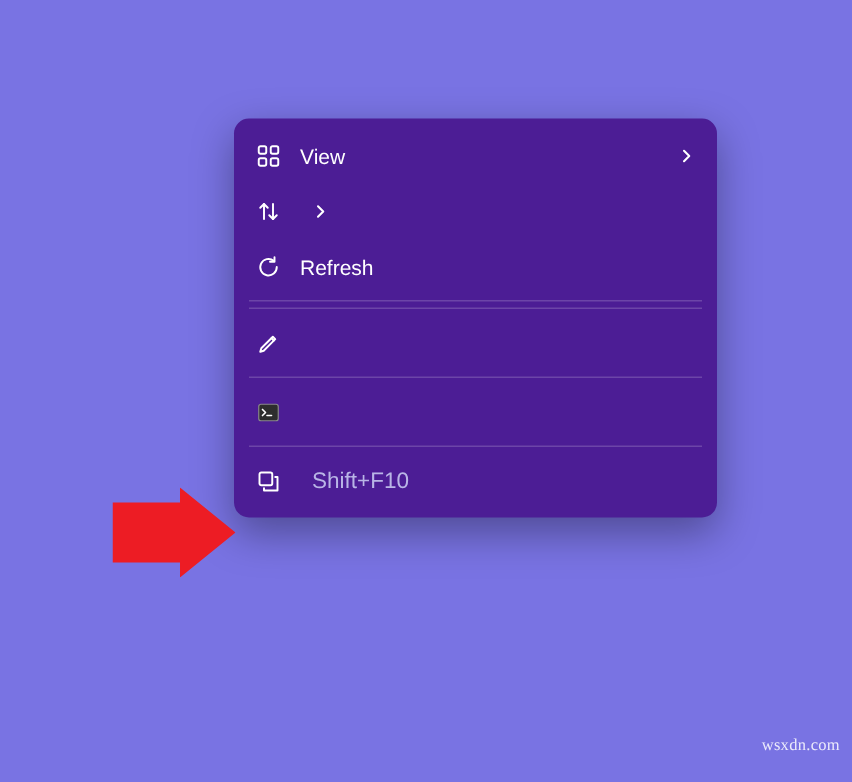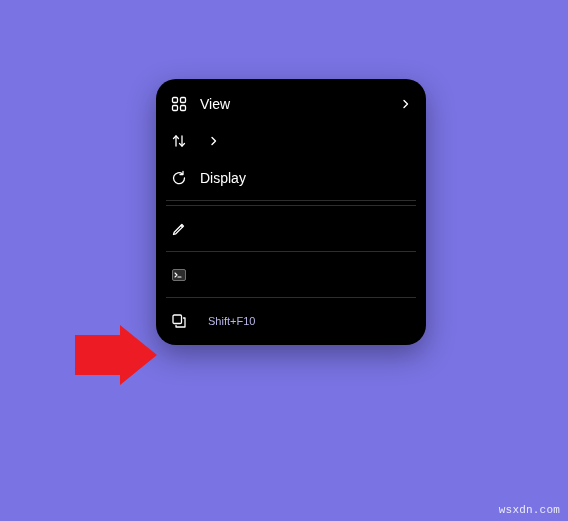--- a/index.html
+++ b/index.html
@@ -8,23 +8,23 @@
       height: 521px;
       background: #7973e3;
       font-family: 'Segoe UI', -apple-system, sans-serif;
       position: relative;
       overflow: hidden;
     }
     .context-menu {
       position: absolute;
       left: 156px;
       top: 79px;
-      width: 270px;
-      background: #000000;
-      border-radius: 20px;
+      width: 322px;
+      background: #4c1d95;
+      border-radius: 10px;
       padding: 6px 0;
       box-shadow: 0 10px 28px rgba(0,0,0,0.35);
     }
     .menu-item {
       display: flex;
       align-items: center;
       height: 37px;
       padding: 0 14px;
       color: #ffffff;
       font-size: 14px;
@@ -38,21 +38,21 @@
       justify-content: center;
       flex: 0 0 18px;
       margin-right: 12px;
     }
     .menu-item .label {
       flex: 1;
       white-space: nowrap;
     }
     .menu-item .shortcut {
       color: #b9b5e6;
-      font-size: 11px;
+      font-size: 15px;
       margin-left: 8px;
     }
     .menu-item .chevron {
       width: 12px;
       height: 12px;
       display: flex;
       align-items: center;
       justify-content: center;
       flex: 0 0 12px;
       margin-left: 8px;
@@ -65,24 +65,24 @@
     .arrow {
       position: absolute;
       left: 75px;
       top: 325px;
       width: 82px;
       height: 60px;
     }
     .watermark {
       position: absolute;
       right: 8px;
-      bottom: 5px;
+      bottom: 18px;
       color: rgba(255,255,255,0.85);
       font-size: 11px;
-      font-family: Liberation Mono, monospace;
+      font-family: Liberation Serif, serif;
       letter-spacing: 0.2px;
     }
     svg { display: block; }
   </style>
 </head>
 <body>
 
 <div class="context-menu">
 
   <div class="menu-item">
@@ -118,21 +118,21 @@
     </span>
   </div>
 
   <div class="menu-item">
     <span class="icon">
       <svg width="16" height="16" viewBox="0 0 16 16" fill="none" stroke="#fff" stroke-width="1.3" stroke-linecap="round" stroke-linejoin="round">
         <path d="M13.5 8 A5.5 5.5 0 1 1 11.5 3.9"></path>
         <path d="M12 1.5 L12 4.5 L9 4.5"></path>
       </svg>
     </span>
-    <span class="label">Display</span>
+    <span class="label">Refresh</span>
   </div>
 
   <div class="divider"></div>
 
 
   <div class="divider"></div>
 
 
   <div class="menu-item">
     <span class="icon">

